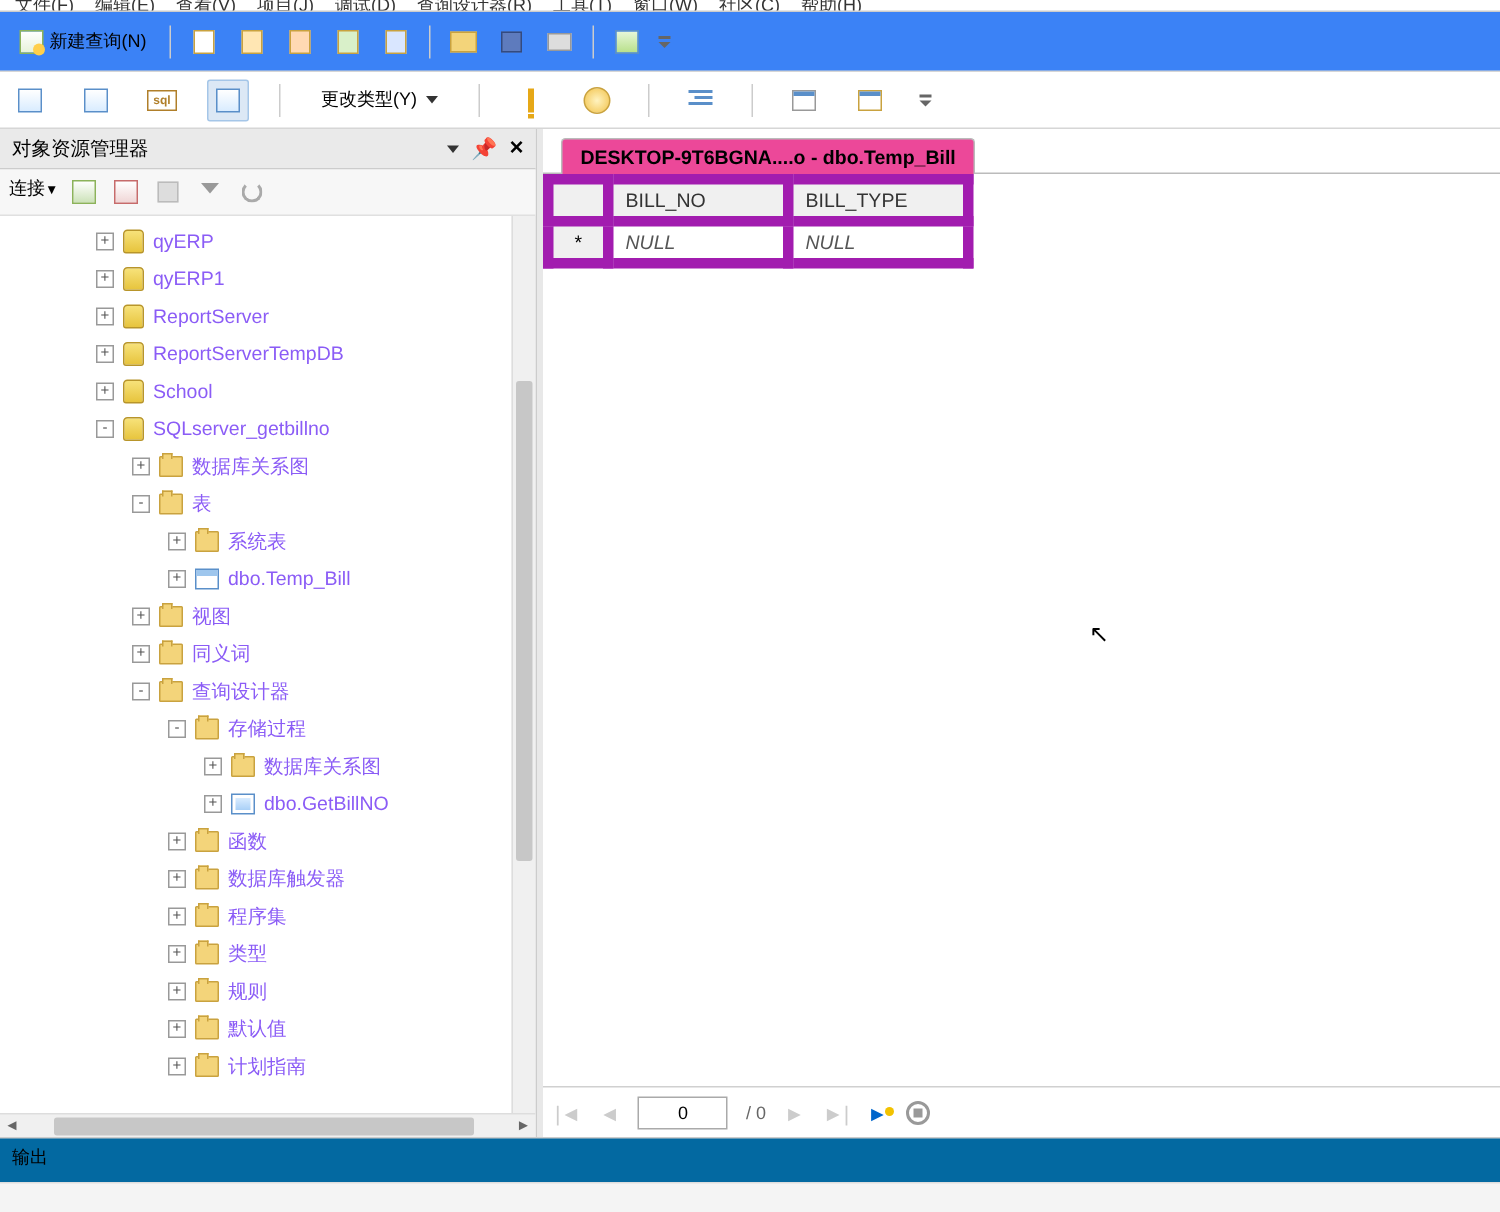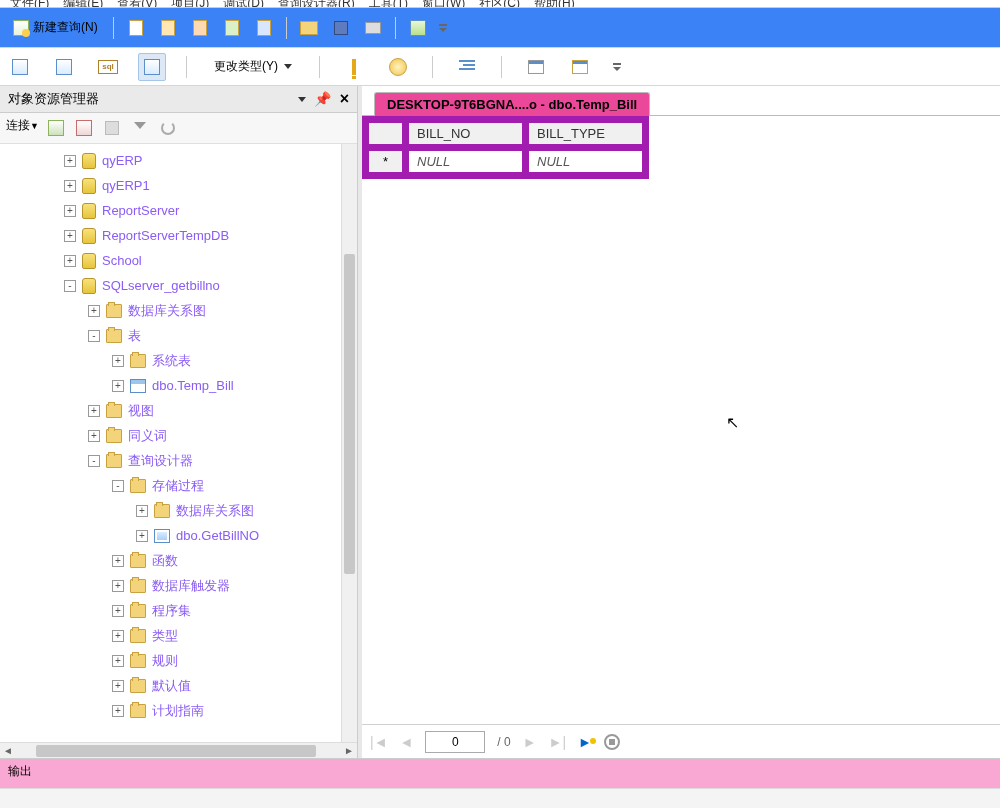--- a/index.html
+++ b/index.html
@@ -59,21 +59,21 @@
 
 .nav-bar { height: 34px; border-top: 1px solid #d0d0d0; display: flex; align-items: center; padding: 0 8px; gap: 12px; color: #666; }
 .nav-bar .pos-input { width: 60px; height: 22px; border: 1px solid #aaa; text-align: center; font-size: 12px; }
 .nav-arrow { font-size: 14px; color: #888; cursor: pointer; }
 .nav-arrow.disabled { color: #ccc; cursor: default; }
 .yellow-play { color: #0066cc; position:relative; }
 .yellow-play::after { content:""; position:absolute; right:-4px; top:4px; width:6px; height:6px; background:#f2c200; border-radius:50%; }
 .stop-circle { width:16px; height:16px; border:2px solid #999; border-radius:50%; display:inline-flex; align-items:center; justify-content:center; }
 .stop-circle::after { content:""; width:6px; height:6px; background:#999; }
 
-.output-panel { height: 30px; background: #f9a8d4; border-top: 1px solid #ccc; padding: 4px 8px; font-size: 13px; }
+.output-panel { height: 30px; background: #0369a1; border-top: 1px solid #ccc; padding: 4px 8px; font-size: 13px; }
 .status-bar { height: 20px; background: #f4f4f4; border-top: 1px solid #ddd; }
 
 .ico { display:inline-block; }
 .ico-newq { width:16px; height:16px; background: linear-gradient(#fff,#e7f2d9); border:1px solid #8cb35a; position:relative; }
 .ico-newq::after { content:""; position:absolute; right:-2px; bottom:-2px; width:8px; height:8px; background:#ffcf4b; border-radius:50%; }
 .ico-doc { width:14px; height:16px; background:#fff; border:1px solid #c9a23f; }
 .ico-open { width:18px; height:14px; background:#f3d47a; border:1px solid #c9a23f; }
 .ico-save { width:14px; height:14px; background:#5e7bbd; border:1px solid #334a7f; }
 .ico-print { width:16px; height:12px; background:#ddd; border:1px solid #999; }
 .ico-dropdown { width:8px; height:14px; display:flex; flex-direction:column; justify-content:center; gap:2px; }

